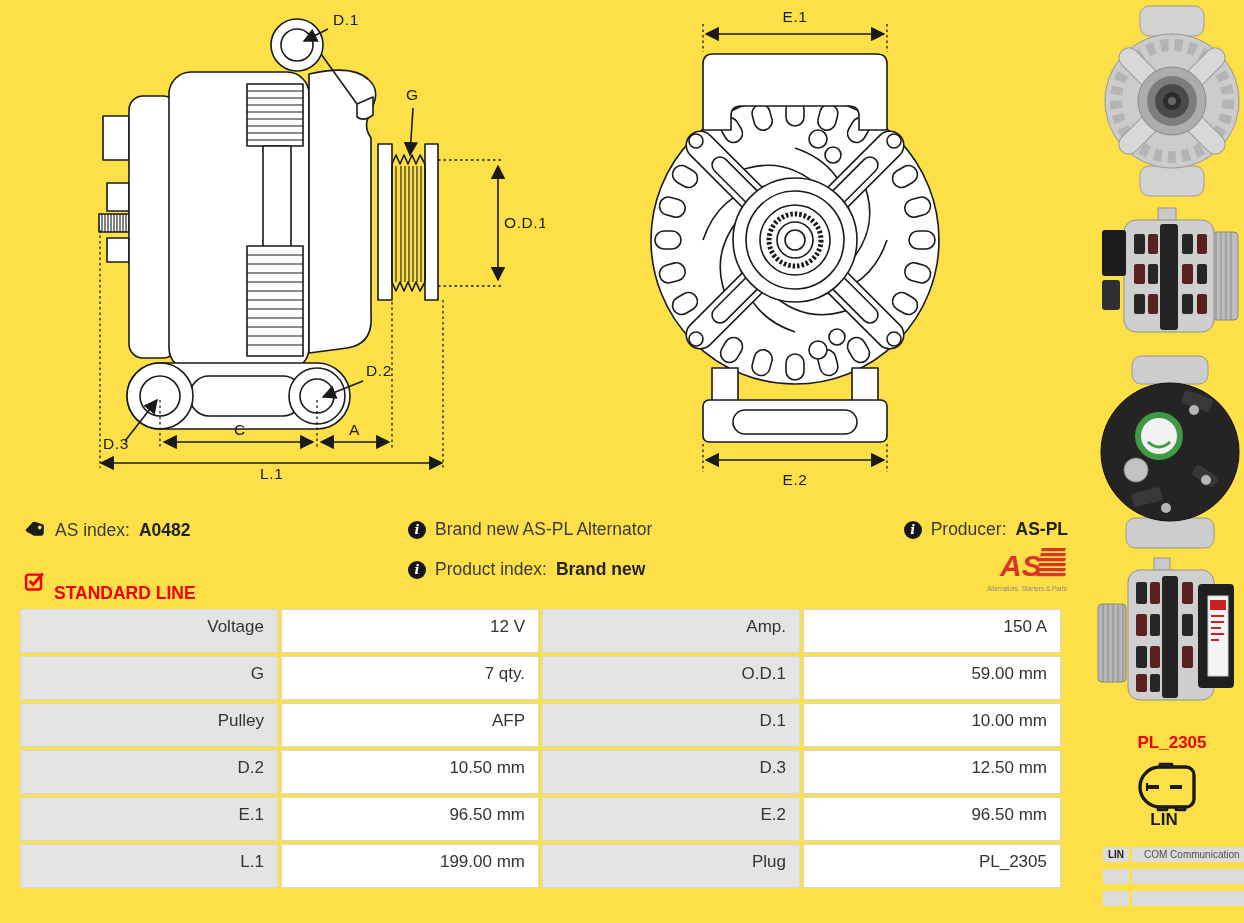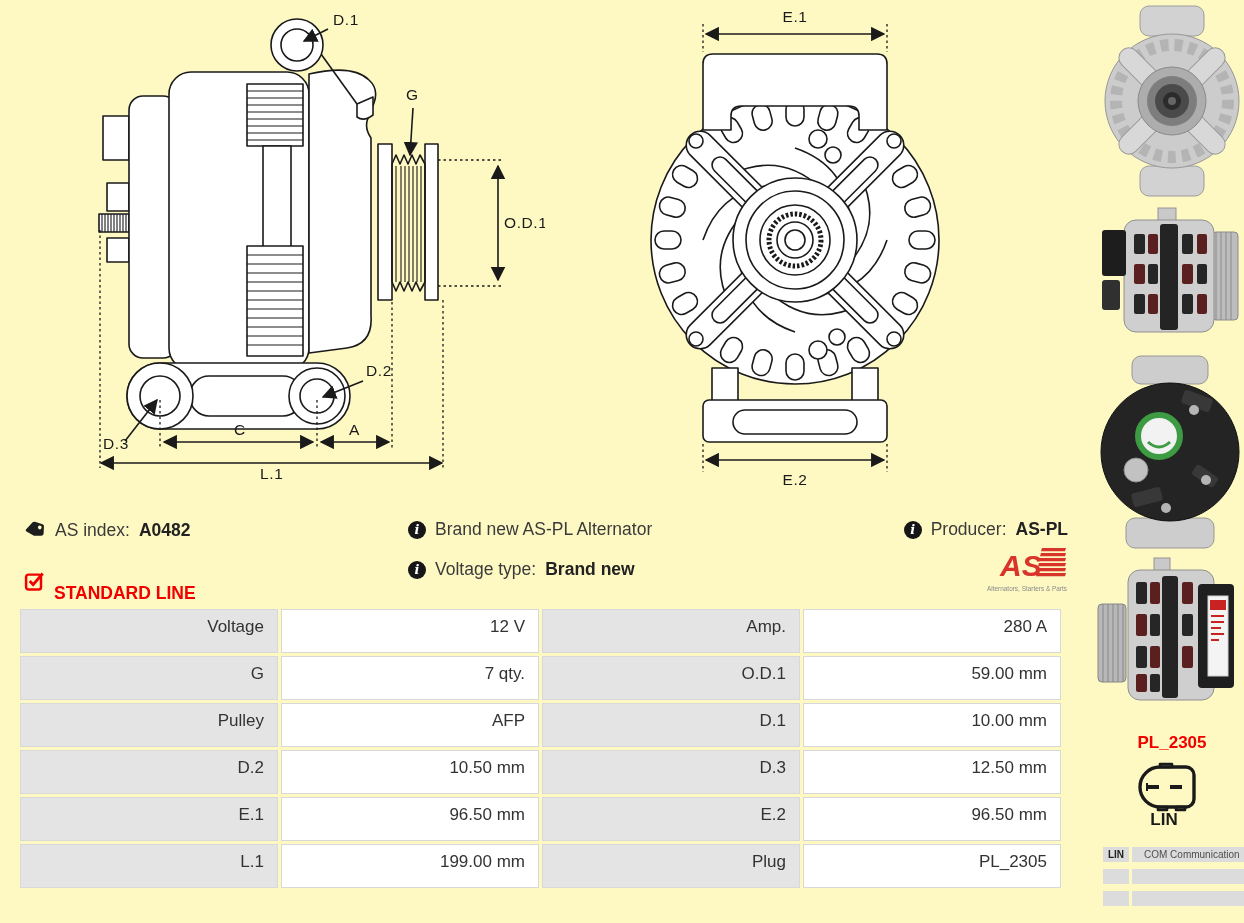--- a/index.html
+++ b/index.html
@@ -1,16 +1,16 @@
 <!DOCTYPE html>
 <html style="--red: #f10000; --logo_red: #d8342a; --text_dark: #333333; --table_label_bg: #e4e4e4; --table_border: #d8d8d8; --legend_bg: #dcdcdc;"><head>
 <meta charset="utf-8">
 <style>
   html,body{margin:0;padding:0;background:#fff;}
-  .page{position:relative;width:1244px;height:923px;background:#fef9c3;overflow:hidden;
+  .page{position:relative;width:1244px;height:923px;background:#fde047;overflow:hidden;
         font-family:"Liberation Sans",sans-serif;color:#3a3a3a;}
   svg text{font-family:"Liberation Sans",sans-serif;}
   .abs{position:absolute;}
   
   .draw-label{font-size:15.5px;letter-spacing:.6px;fill:#1a1a1a;}
   
   .info-row{position:absolute;display:flex;align-items:center;gap:9px;font-size:17.5px;color:#3a3a3a;white-space:nowrap;justify-content:space-between;}
   .b{font-weight:bold;color:#222;}
   .red{color:var(--red);}
   .red.b{color:var(--red);margin-top:24px;}
@@ -237,21 +237,21 @@
     <span class="red b">STANDARD LINE</span>
   </div>
 
   <div class="info-row" style="left:408px;top:519px;">
     <span class="info-icon">i</span>
     <span>Brand new AS-PL Alternator</span>
   </div>
 
   <div class="info-row" style="left:408px;top:559px;">
     <span class="info-icon">i</span>
-    <span>Voltage type:</span>
+    <span>Product index:</span>
     <span class="b">Brand new</span>
   </div>
 
   <div class="info-row" style="right:176px;top:519px;">
     <span class="info-icon">i</span>
     <span>Producer:</span>
     <span class="b">AS-PL</span>
   </div>
 
   <svg class="abs" style="right:176px;top:545px;" width="82" height="50" viewBox="0 0 82 50">
@@ -266,21 +266,21 @@
     </g>
     <text x="41" y="46" font-size="7.5" fill="#8a8a8a" text-anchor="middle" textLength="80" lengthAdjust="spacingAndGlyphs">Alternators, Starters &amp; Parts</text>
   </svg>
 
   <table class="spec">
     <tbody>
       <tr>
         <td class="lab">Voltage</td>
         <td class="val">12 V</td>
         <td class="lab">Amp.</td>
-        <td class="val">280 A</td>
+        <td class="val">150 A</td>
       </tr>
       <tr>
         <td class="lab">G</td>
         <td class="val">7 qty.</td>
         <td class="lab">O.D.1</td>
         <td class="val">59.00 mm</td>
       </tr>
       <tr>
         <td class="lab">Pulley</td>
         <td class="val">AFP</td>

